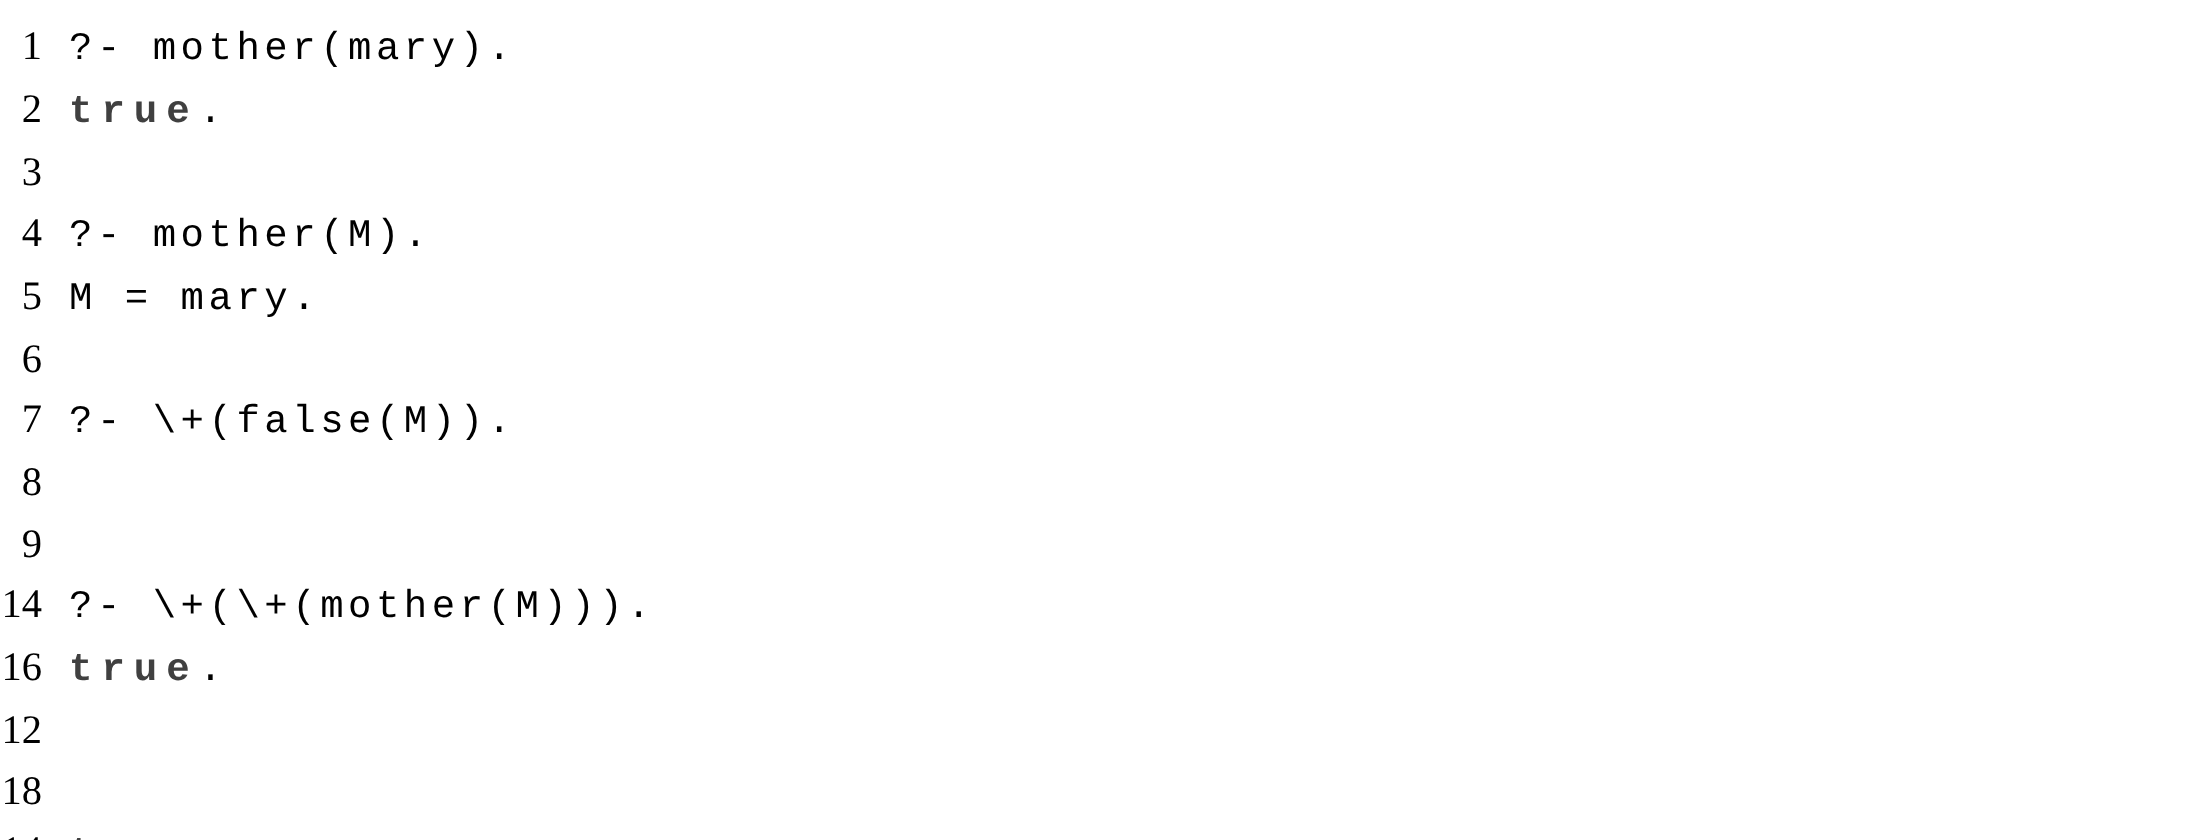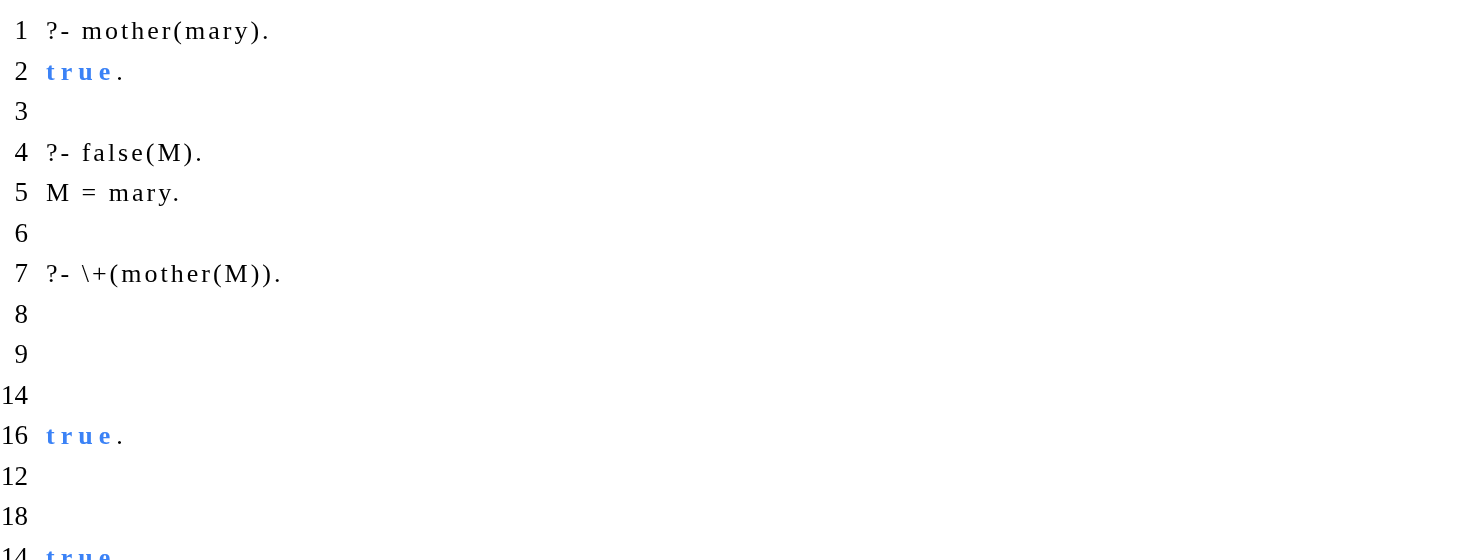--- a/index.html
+++ b/index.html
@@ -28,40 +28,39 @@
       text-align: right;
       color: #000000;
       font-family: "Times New Roman", Times, serif;
       font-size: 27px;
       padding-right: 18px;
       flex-shrink: 0;
     }
     .code-content {
       letter-spacing: 3px;
       color: #000000;
-      font-family: Liberation Serif, serif;
     }
     .keyword {
-      color: #3b82f6;
+      color: #404040;
       font-weight: bold;
       letter-spacing: 6px;
     }
   </style>
 </head>
 <body>
 
 <div class="code-block">
 
 <div class="code-line"><span class="line-number">1</span><span class="code-content"><span>?- mother(mary).</span></span></div>
     <div class="code-line"><span class="line-number">2</span><span class="code-content"><span class="keyword">true</span><span>.</span></span></div>
     <div class="code-line"><span class="line-number">3</span><span class="code-content"><span></span></span></div>
-    <div class="code-line"><span class="line-number">4</span><span class="code-content"><span>?- false(M).</span></span></div>
+    <div class="code-line"><span class="line-number">4</span><span class="code-content"><span>?- mother(M).</span></span></div>
     <div class="code-line"><span class="line-number">5</span><span class="code-content"><span>M = mary.</span></span></div>
     <div class="code-line"><span class="line-number">6</span><span class="code-content"><span></span></span></div>
-    <div class="code-line"><span class="line-number">7</span><span class="code-content"><span>?- \+(mother(M)).</span></span></div>
+    <div class="code-line"><span class="line-number">7</span><span class="code-content"><span>?- \+(false(M)).</span></span></div>
     <div class="code-line"><span class="line-number">8</span></div>
     <div class="code-line"><span class="line-number">9</span><span class="code-content"><span></span></span></div>
-    <div class="code-line"><span class="line-number">14</span></div>
+    <div class="code-line"><span class="line-number">14</span><span class="code-content"><span>?- \+(\+(mother(M))).</span></span></div>
     <div class="code-line"><span class="line-number">16</span><span class="code-content"><span class="keyword">true</span><span>.</span></span></div>
     <div class="code-line"><span class="line-number">12</span><span class="code-content"><span></span></span></div>
     <div class="code-line"><span class="line-number">18</span></div>
     <div class="code-line"><span class="line-number">14</span><span class="code-content"><span class="keyword">true</span><span>.</span></span></div>
   </div>
 
 </body></html>

